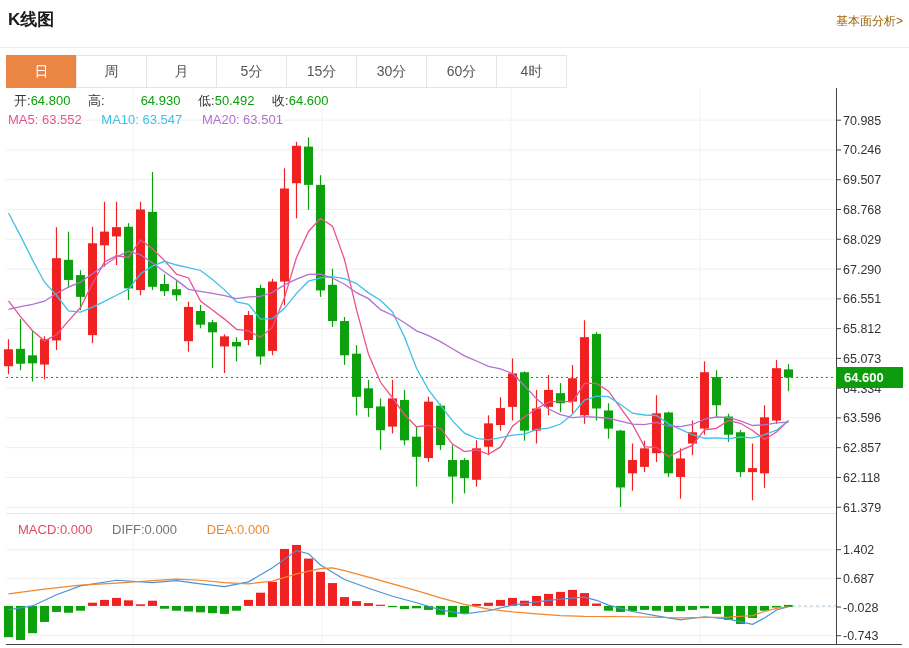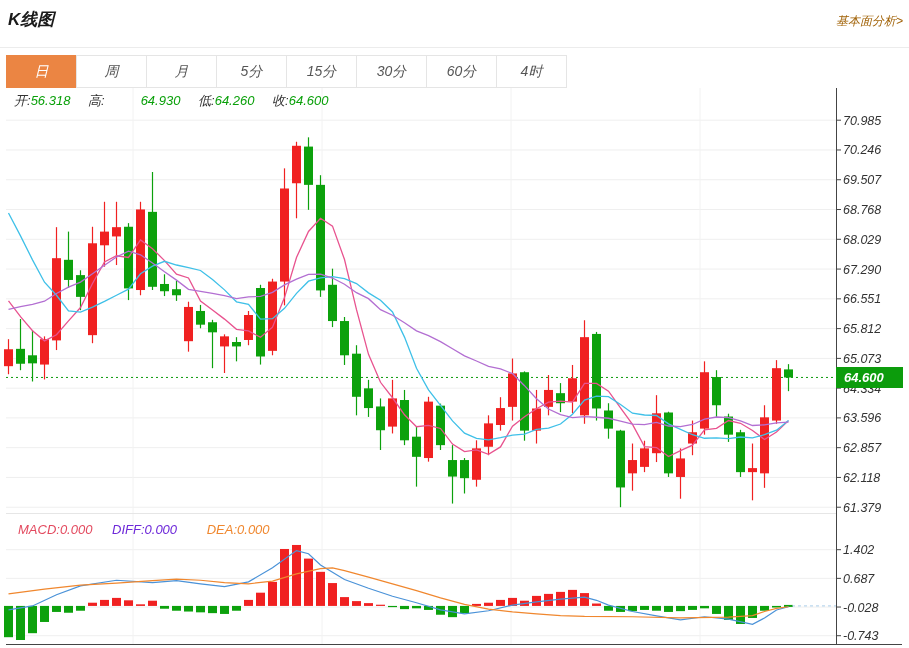--- a/index.html
+++ b/index.html
@@ -1,18 +1,18 @@
 <!DOCTYPE html>
 <html><head>
 <meta charset="utf-8">
 <style>
   html,body{margin:0;padding:0;}
   body{width:909px;height:648px;overflow:hidden;background:#fff;
        font-family:"Liberation Sans","DejaVu Sans",sans-serif;position:relative;}
-  .page{position:absolute;left:0;top:0;width:909px;height:648px;font-style:italic;}
+  .page{position:absolute;left:0;top:0;width:909px;height:648px;}
   .hdr-title{position:absolute;left:8px;top:8px;font-size:17px;font-weight:bold;color:#1a1a1a;}
   .hdr-link{position:absolute;right:6px;top:13px;font-size:12px;color:#a16207;cursor:pointer;}
   .hdr-divider{position:absolute;left:0;top:47px;width:909px;height:1px;background:#ececec;}
   .tabs{position:absolute;left:6px;top:55px;display:flex;}
   .tab{width:69px;height:31px;line-height:31px;text-align:center;font-size:14px;color:#555;
        background:#fff;border:1px solid #e5e5e5;margin-left:-1px;cursor:pointer;}
   .tab:first-child{margin-left:0;}
   .tab.active{color:#fff;border-color:transparent;}
   svg{position:absolute;left:0;top:0;}
   .info-row{position:absolute;left:14px;top:92px;font-size:13px;color:#333;}
@@ -312,29 +312,34 @@
       <text x="843" y="554.2" fill="#333333" font-size="12.5">1.402</text>
       <line x1="836" y1="578.3715000000001" x2="841" y2="578.3715000000001" stroke="#444444"></line>
       <text x="843" y="582.8715000000001" fill="#333333" font-size="12.5">0.687</text>
       <line x1="836" y1="607.043" x2="841" y2="607.043" stroke="#444444"></line>
       <text x="843" y="611.543" fill="#333333" font-size="12.5">-0.028</text>
       <line x1="836" y1="635.7145" x2="841" y2="635.7145" stroke="#444444"></line>
       <text x="843" y="640.2145" fill="#333333" font-size="12.5">-0.743</text>
     </svg>
 
   <div class="info-row">
-    <span class="grp"><span>开:</span><span class="val" style="color: rgb(10, 160, 10);">56.318</span></span>
+    <span class="grp"><span>开:</span><span class="val" style="color: rgb(10, 160, 10);">64.800</span></span>
     <span class="grp"><span>高:</span><span class="val" style="color: rgb(10, 160, 10); margin-left: 36px;">64.930</span></span>
-    <span class="grp"><span>低:</span><span class="val" style="color: rgb(10, 160, 10);">64.260</span></span>
+    <span class="grp"><span>低:</span><span class="val" style="color: rgb(10, 160, 10);">50.492</span></span>
     <span class="grp"><span>收:</span><span class="val" style="color: rgb(10, 160, 10);">64.600</span></span>
   </div>
 
+  <div class="ma-row">
+    <span style="color: rgb(232, 83, 143);">MA5: 63.552</span>
+    <span style="color: rgb(63, 192, 232);">MA10: 63.547</span>
+    <span style="color: rgb(179, 111, 210);">MA20: 63.501</span>
+  </div>
 
   <div class="macd-row">
     <span style="color: rgb(227, 74, 95);">MACD:0.000</span>
-    <span style="color: #6d28d9;">DIFF:0.000</span>
+    <span style="color: #737373;">DIFF:0.000</span>
     <span style="color: rgb(240, 135, 46); margin-left: 10px;">DEA:0.000</span>
   </div>
 
   <div class="price-badge" style="background: rgb(12, 156, 12);">
     <span>64.600</span>
   </div>
 </div>
 
 </body></html>

